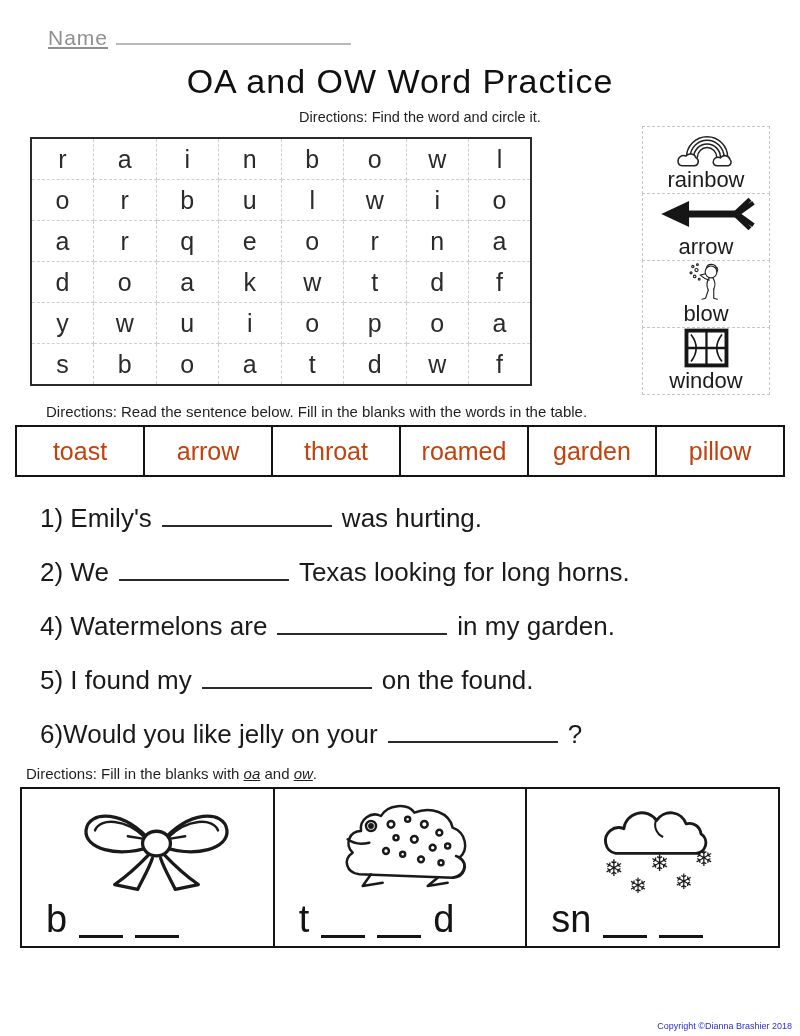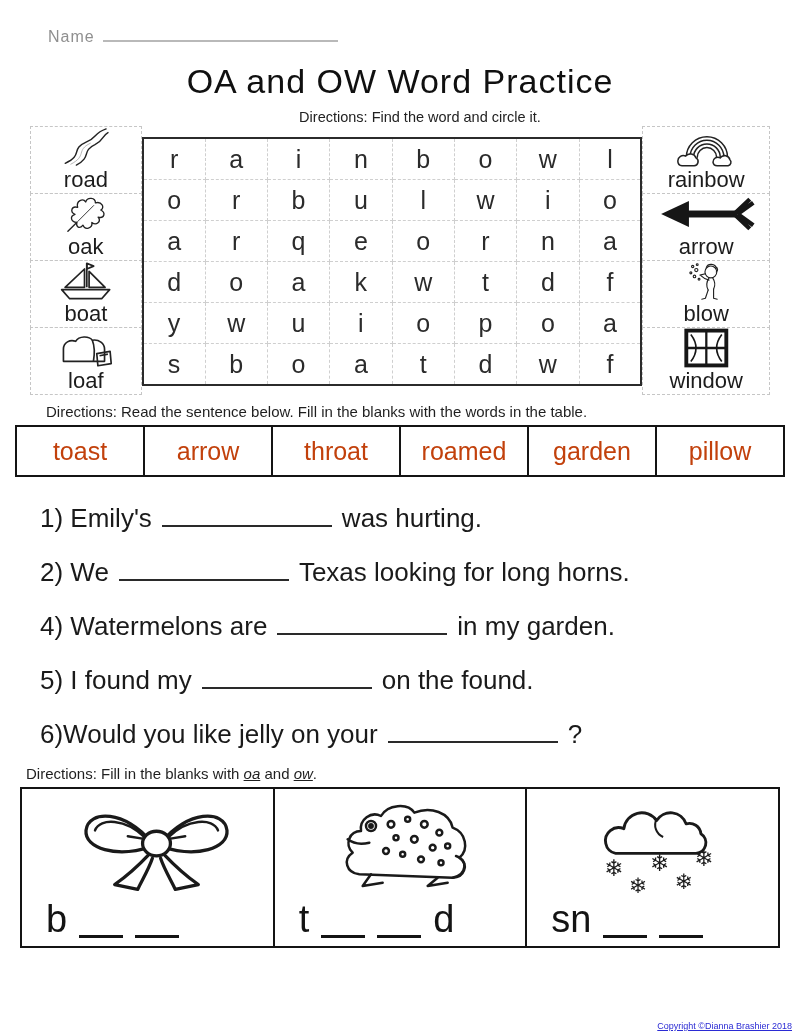--- a/index.html
+++ b/index.html
@@ -1,21 +1,21 @@
 <!DOCTYPE html>
 <html><head>
 <meta charset="utf-8">
 <style>
   html,body{margin:0;padding:0;background:#e8e8e8;}
   .page{width:800px;height:1036px;background:#ffffff;position:relative;overflow:hidden;
         font-family:"Liberation Sans","DejaVu Sans",sans-serif;color:#1c1c1c;margin:0 auto;}
 
   
   .name-row{padding:26px 0 0 48px;height:28px;}
-  .name-label{font-size:16px;color:#8f8f8f;letter-spacing:1px;}
+  .name-label{font-size:21px;color:#8f8f8f;letter-spacing:1px;text-decoration:underline;}
   .name-line{display:inline-block;width:235px;border-bottom:2px solid #b9b9b9;height:14px;margin-left:8px;}
   .title{margin:8px 0 0;text-align:center;font-size:34px;font-weight:400;letter-spacing:1px;color:#101010;}
 
   .ws-directions{text-align:center;font-size:14.5px;margin-top:8px;color:#222;margin-left:40px;}
 
   
   .ws-area{display:flex;justify-content:space-between;align-items:flex-start;padding:0 30px;margin-top:2px;}
   .side-col{width:112px;display:flex;flex-direction:column;}
   .side-col.right{width:128px;}
   .side-item{border:1px dashed #c6c6c6;margin-top:-1px;height:68px;display:flex;flex-direction:column;
@@ -39,21 +39,21 @@
   .sound{font-style:italic;text-decoration:underline;}
 
   
   .picture-table{border-collapse:collapse;border:2.5px solid #141414;margin:5px auto 0;width:760px;table-layout:fixed;}
   .picture-table td{border:2px solid #141414;height:159px;vertical-align:bottom;padding:4px 6px 8px 24px;box-sizing:border-box;}
   .pic-icon{display:block;height:100px;width:92%;margin:0 auto 4px;}
   .pic-answer{display:flex;align-items:flex-end;gap:12px;font-size:38px;line-height:38px;color:#141414;}
   .pic-blank{width:44px;height:30px;border-bottom:3.5px solid #141414;flex:none;}
 
   .copyright{position:absolute;right:8px;bottom:5px;font-size:9px;}
-  .copyright-link{text-decoration:underline;cursor:pointer;}
+  .copyright-link{cursor:pointer;}
 </style>
 </head>
 <body>
 
 <svg width="0" height="0" style="position:absolute" aria-hidden="true">
 <defs>
   <g id="sym-road" fill="none" stroke="#222" stroke-width="3" stroke-linecap="round">
     <path d="M6 78 C46 60 16 48 52 32 C76 22 66 14 94 4"></path>
     <path d="M30 82 C64 64 40 52 70 38 C90 28 84 20 98 12"></path>
     <path d="M18 80 C54 62 28 50 60 35" stroke="#999" stroke-width="1.5"></path>
@@ -155,46 +155,20 @@
 
   <div class="name-row">
     <span class="name-label">Name</span><span class="name-line"></span>
   </div>
 
   <div class="title">OA and OW Word Practice</div>
 
   <div class="ws-directions">Directions: Find the word and circle it.</div>
 
   <div class="ws-area">
-    <div class="side-col left" id="left-col">
-        <div class="side-item">
-          <svg class="side-icon" viewBox="0 0 100 86" preserveAspectRatio="xMidYMax meet">
-            <use href="#sym-road" width="100" height="120" x="0" y="0"></use>
-          </svg>
-          <div class="side-label">road</div>
-        </div>
-        <div class="side-item">
-          <svg class="side-icon" viewBox="0 0 100 90" preserveAspectRatio="xMidYMax meet">
-            <use href="#sym-oak" width="100" height="120" x="0" y="0"></use>
-          </svg>
-          <div class="side-label">oak</div>
-        </div>
-        <div class="side-item">
-          <svg class="side-icon" viewBox="0 0 100 70" preserveAspectRatio="xMidYMax meet">
-            <use href="#sym-boat" width="100" height="120" x="0" y="0"></use>
-          </svg>
-          <div class="side-label">boat</div>
-        </div>
-        <div class="side-item">
-          <svg class="side-icon" viewBox="0 0 100 72" preserveAspectRatio="xMidYMax meet">
-            <use href="#sym-loaf" width="100" height="120" x="0" y="0"></use>
-          </svg>
-          <div class="side-label">loaf</div>
-        </div>
-      </div>
     <table class="letter-grid" id="letter-grid">
         <tbody>
           <tr>
             <td>r</td>
             <td>a</td>
             <td>i</td>
             <td>n</td>
             <td>b</td>
             <td>o</td>
             <td>w</td>

